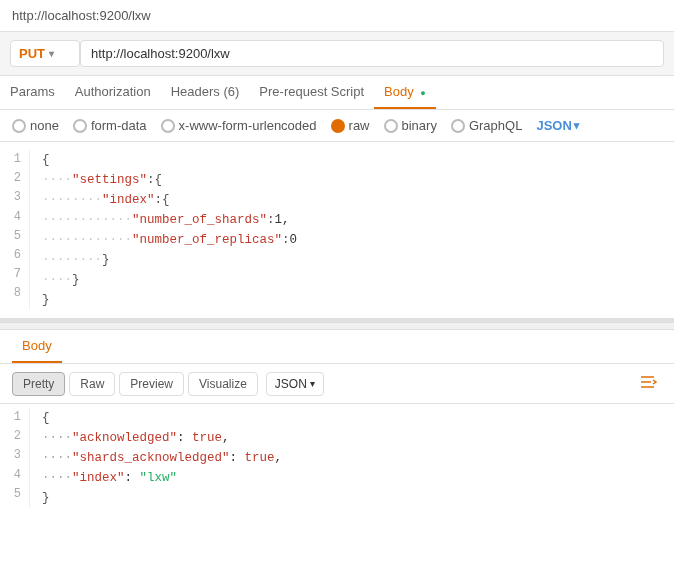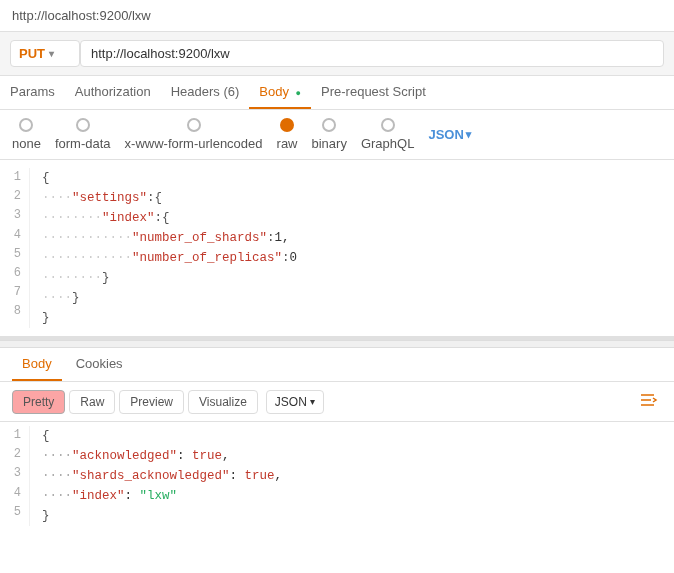--- a/index.html
+++ b/index.html
@@ -88,21 +88,20 @@
       flex-wrap: wrap;
     }
 
     .radio-option {
       display: flex;
       align-items: center;
       gap: 4px;
       font-size: 13px;
       color: #555;
       cursor: pointer;
-      flex-direction: column;
     }
 
     .radio-dot {
       width: 14px;
       height: 14px;
       border-radius: 50%;
       border: 2px solid #ccc;
       background: #fff;
       display: flex;
       align-items: center;
@@ -211,21 +210,21 @@
       padding: 4px 10px;
       font-size: 12px;
       border: 1px solid #ddd;
       border-radius: 4px;
       cursor: pointer;
       background: #fff;
       color: #555;
     }
 
     .fmt-btn.active-outline {
-      background: #fca5a5;
+      background: #e5e5e5;
       border: 1px solid #aaa;
       text-align: right;
     }
 
     .json-dropdown {
       display: flex;
       align-items: center;
       gap: 3px;
       font-size: 12px;
       border: 1px solid #ddd;
@@ -270,26 +269,26 @@
 <div class="tabs-bar">
   <div class="tab">
     <span>Params</span>
   </div>
   <div class="tab">
     <span>Authorization</span>
   </div>
   <div class="tab">
     <span>Headers (6)</span>
   </div>
+  <div class="tab">
+    <span>Pre-request Script</span>
+  </div>
   <div class="tab active">
     <span>Body</span>
     <span style="color:#27ae60; margin-left:3px; font-size:9px;">●</span>
-  </div>
-  <div class="tab">
-    <span>Pre-request Script</span>
   </div>
 </div>
 
 <div class="body-options">
   <label class="radio-option">
     <div class="radio-dot grey"></div>
     <span>none</span>
   </label>
   <label class="radio-option">
     <div class="radio-dot grey"></div>
@@ -342,23 +341,20 @@
   </div>
 </div>
 
 <div style="height: 8px; background: #f0f0f0; border-top: 1px solid #ddd; border-bottom: 1px solid #ddd;"></div>
 
 <div class="response-section">
 
   <div class="response-tabs">
     <div class="resp-tab active">
       <span>Body</span>
-    </div>
-    <div class="resp-tab">
-      <span>Cookies</span>
     </div>
   </div>
 
   <div class="response-format-bar">
     <button class="fmt-btn active-outline">
       <span>Pretty</span>
     </button>
     <button class="fmt-btn">
       <span>Raw</span>
     </button>

